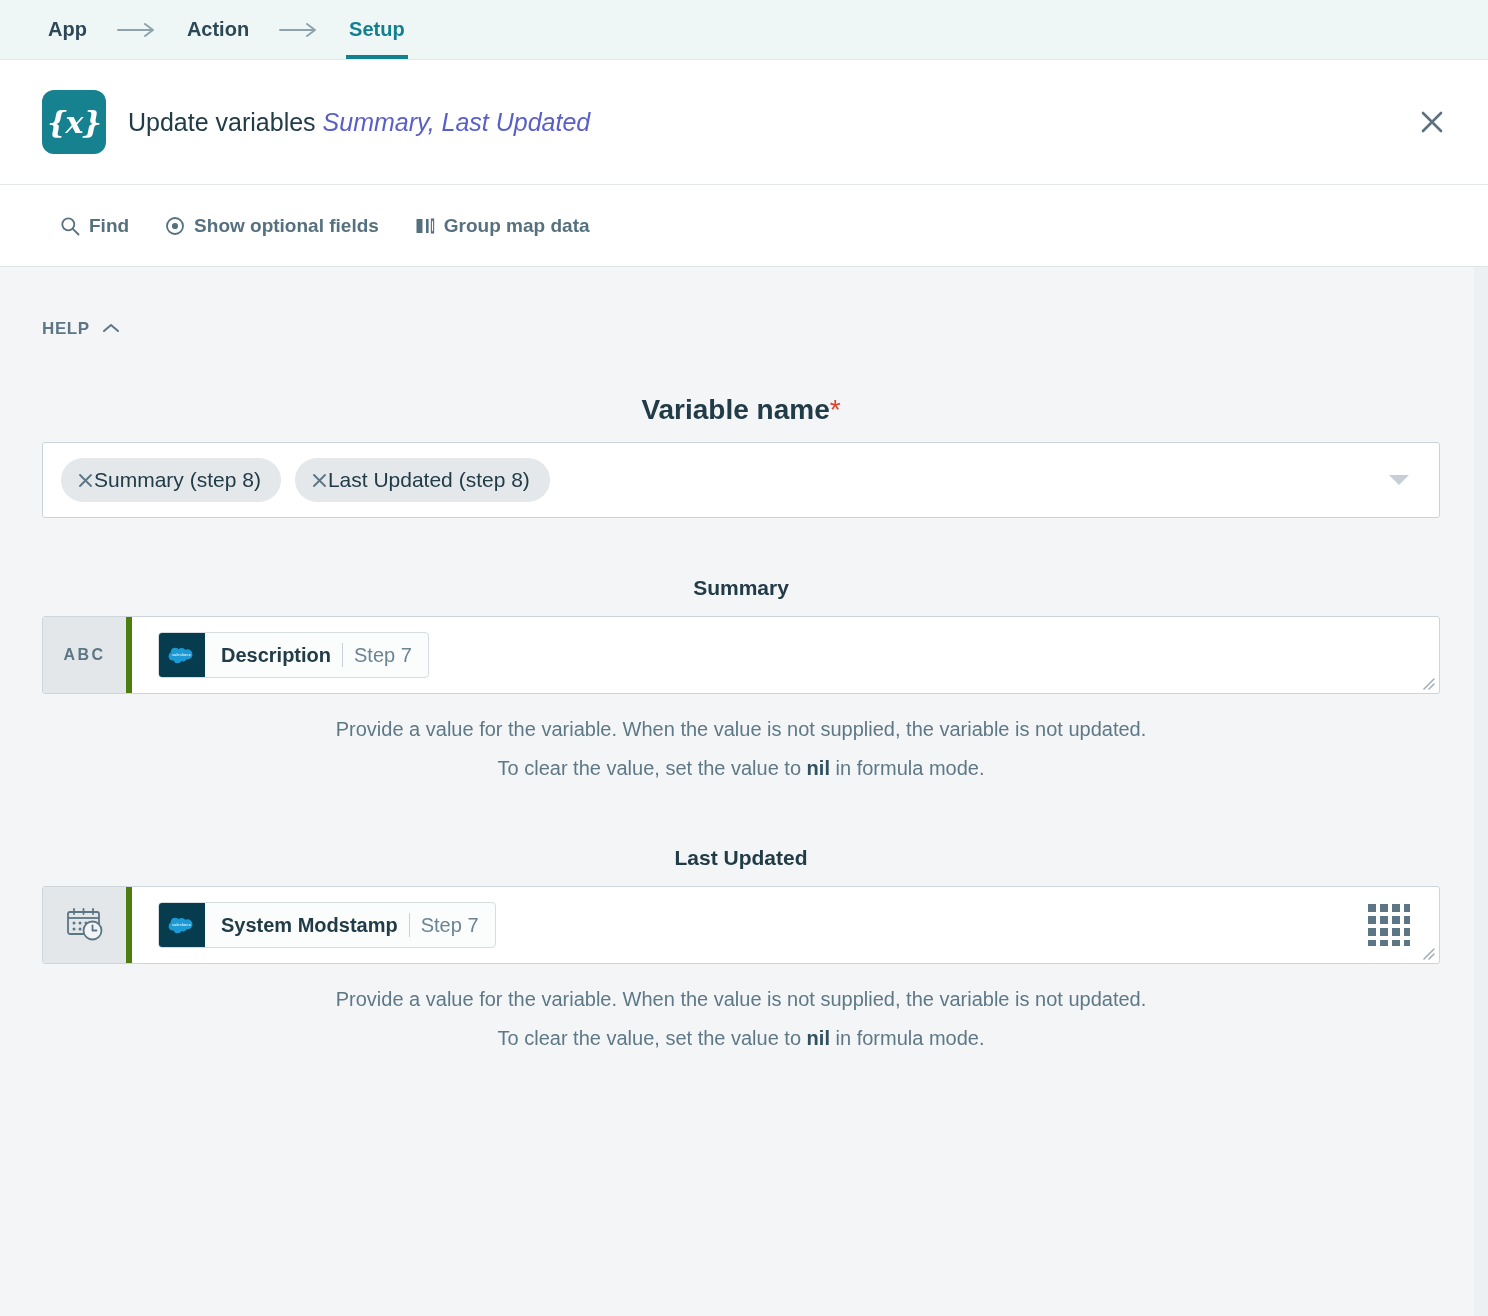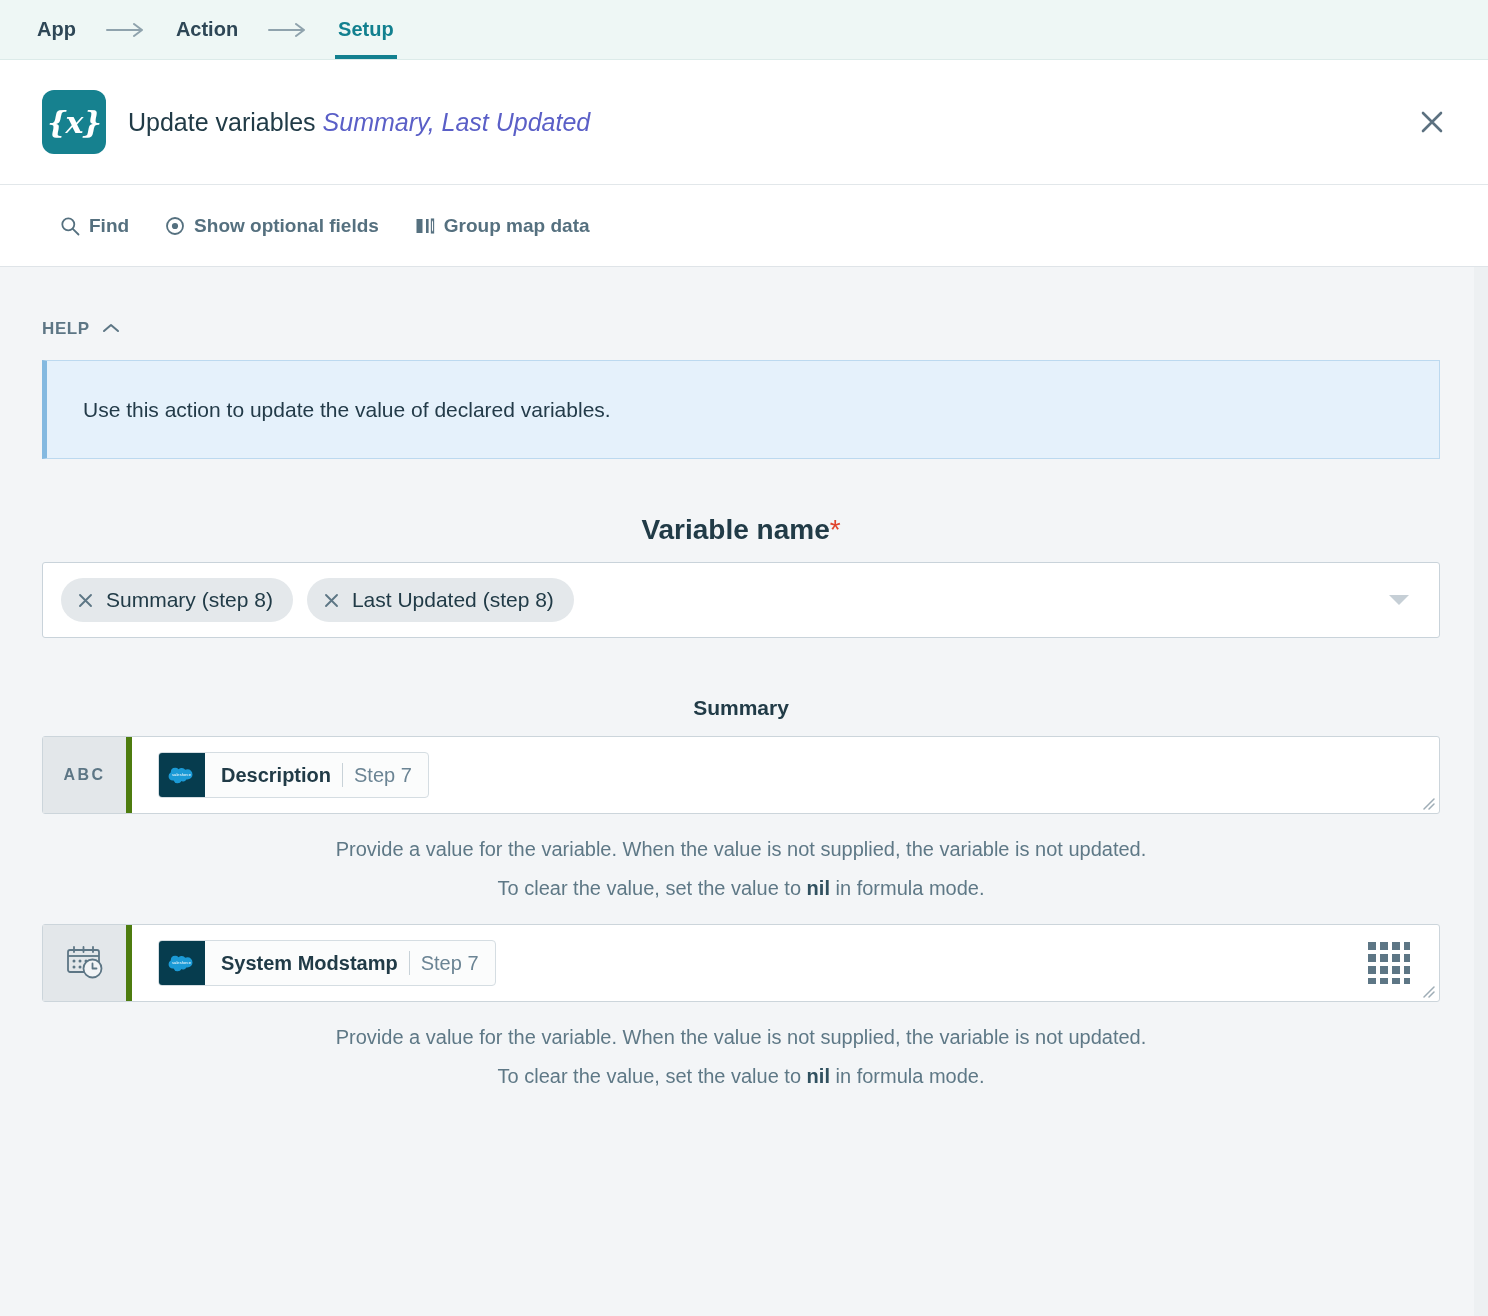--- a/index.html
+++ b/index.html
@@ -13,21 +13,21 @@
     -webkit-font-smoothing: antialiased;
   }
 
   
   .breadcrumb-bar {
     height: 60px;
     background: #eef7f5;
     border-bottom: 1px solid #dcebe9;
     display: flex;
     align-items: stretch;
-    padding-left: 34px;
+    padding-left: 45px;
     gap: 0;
   }
   .crumb {
     display: flex;
     align-items: center;
     font-size: 20px;
     font-weight: bold;
     color: #2e4756;
     padding: 0 3px;
     position: relative;
@@ -172,21 +172,20 @@
     border-radius: 3px;
     display: flex;
     align-items: center;
     padding: 0 10px 0 18px;
     gap: 14px;
     cursor: pointer;
   }
   .chip {
     display: flex;
     align-items: center;
-    gap: 12px;
     background: #e4e8eb;
     border-radius: 22px;
     height: 44px;
     padding: 0 20px 0 16px;
     font-size: 21px;
     color: #213b47;
     white-space: nowrap;
   }
   .chip-x {
     display: flex; align-items: center; justify-content: center;
@@ -383,23 +382,20 @@
 <div class="content">
   <div class="scroll-gutter"></div>
 
   <div class="help-head">
     <span>HELP</span>
     <span>
       <svg width="18" height="12" viewBox="0 0 18 12">
           <path d="M2 9 L9 3 L16 9" fill="none" stroke="#5d7685" stroke-width="2" stroke-linecap="round" stroke-linejoin="round"></path>
         </svg>
     </span>
-  </div>
-  <div class="help-box">
-    <span>Use this action to update the value of declared variables.</span>
   </div>
 
   <div class="field-label">
     <span>Variable name</span><span class="req-star">*</span>
   </div>
   <div class="select-box">
     <div class="chip">
       <span class="chip-x">
         <svg width="17" height="17" viewBox="0 0 17 17">
             <path d="M3 3 L14 14 M14 3 L3 14" fill="none" stroke="#5d7685" stroke-width="1.9" stroke-linecap="round"></path>
@@ -441,20 +437,21 @@
       <svg width="16" height="16" viewBox="0 0 16 16">
           <path d="M15 5 L5 15 M15 10 L10 15" stroke="#9fadb6" stroke-width="1.5" stroke-linecap="round"></path>
         </svg>
     </div>
   </div>
   <div class="help-text">
     <div>Provide a value for the variable. When the value is not supplied, the variable is not updated.</div>
     <div><span>To clear the value, set the value to </span><b>nil</b><span> in formula mode.</span></div>
   </div>
 
+  <div class="section-title">Last Updated</div>
   <div class="value-row">
     <div class="type-cell">
       <span>
         <svg width="42" height="42" viewBox="0 0 42 42">
           <path d="M6 10 h27 a2 2 0 0 1 2 2 v18 a2 2 0 0 1 -2 2 h-27 a2 2 0 0 1 -2 -2 v-18 a2 2 0 0 1 2 -2 z" fill="none" stroke="#5d7685" stroke-width="1.8"></path>
           <path d="M4 16 H35" stroke="#5d7685" stroke-width="1.8"></path>
           <path d="M10 7 v5 M19.5 7 v5 M29 7 v5" stroke="#5d7685" stroke-width="1.8" stroke-linecap="round"></path>
           <circle cx="10" cy="21" r="1.5" fill="#5d7685"></circle>
             <circle cx="16" cy="21" r="1.5" fill="#5d7685"></circle>
             <circle cx="22" cy="21" r="1.5" fill="#5d7685"></circle>

